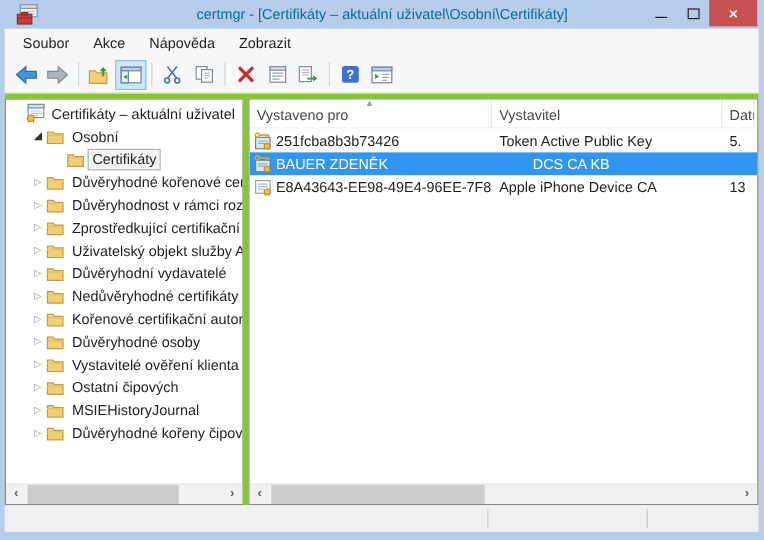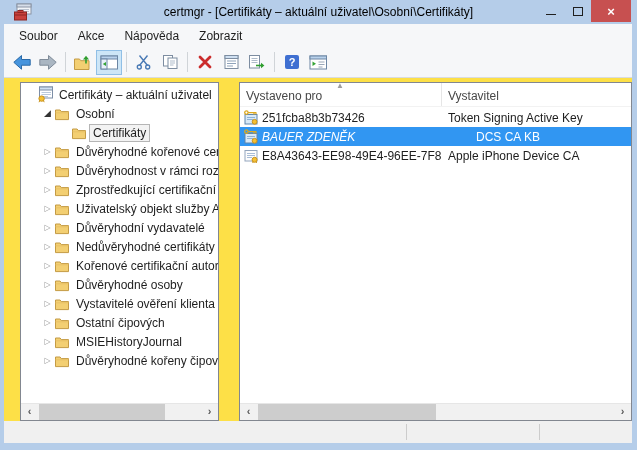--- a/index.html
+++ b/index.html
@@ -2,37 +2,37 @@
 <html><head>
 <meta charset="utf-8">
 <style>
   html,body{margin:0;padding:0;background:#666;}
   *{box-sizing:border-box;}
   .window{width:637px;height:450px;background:#b5cde9;position:relative;overflow:hidden;
     font-family:"Liberation Sans",sans-serif;font-size:12px;color:#1e1e1e;}
   
   .titlebar{height:24px;position:relative;display:flex;align-items:center;}
   .title-icon{position:absolute;left:13px;top:3px;width:20px;height:19px;}
-  .title-text{flex:1;text-align:center;font-size:12px;color:#000000;white-space:nowrap;overflow:hidden;}
+  .title-text{flex:1;text-align:center;font-size:12px;color:#0369a1;white-space:nowrap;overflow:hidden;}
   .win-controls{position:absolute;right:6px;top:0;display:flex;height:22px;}
   .wbtn{display:flex;align-items:center;justify-content:center;}
   .btn-min,.btn-max{width:27px;height:22px;}
   .bar-min{width:10px;height:1px;background:#1f1f1f;margin-top:6px;}
   .box-max{width:10px;height:9px;border:1px solid #1f1f1f;background:transparent;}
   .btn-close{width:40px;height:22px;background:#c75050;color:#fff;font-size:13px;font-weight:bold;}
   
   .client{position:absolute;left:4px;top:24px;width:628px;height:419px;background:#f0f0f0;display:flex;flex-direction:column;}
   .menubar{height:23px;background:#f6f7f9;display:flex;align-items:center;padding-left:5px;flex:none;}
   .menu-item{padding:3px 10px;white-space:nowrap;}
   .toolbar{height:31px;background:#f6f7f9;border-bottom:1px solid #d9dcdf;display:flex;align-items:center;padding-left:5px;flex:none;}
   .tbtn{width:26px;height:25px;display:flex;align-items:center;justify-content:center;border:1px solid transparent;flex:none;}
   .tbtn.pressed{background:#cde6f7;border-color:#90bfe6;}
   .tsep{width:1px;height:20px;background:#d0d4d8;margin:0 4px;flex:none;}
   
-  .content{flex:1;display:flex;gap:20px;padding-top:4px;background:#fde047;min-height:0;padding-left:16px;}
+  .content{flex:1;display:flex;gap:4px;padding-top:4px;background:#84cc16;min-height:0;}
   .panel{background:#fff;border:1px solid #828790;position:relative;overflow:hidden;}
   .tree-panel{width:199px;flex:none;}
   .list-panel{flex:1;}
   .tree-items{position:absolute;top:1px;left:0;right:0;bottom:17px;overflow:hidden;padding-top:1px;}
   .titem{height:19px;display:flex;align-items:center;white-space:nowrap;}
   .expander{width:13px;flex:none;text-align:center;font-size:8px;color:#989898;line-height:19px;}
   .expander.exp{color:#333;font-size:9px;}
   .ticon{width:18px;flex:none;display:flex;align-items:center;}
   .tlabel{padding:1px 3px;white-space:nowrap;border:1px solid transparent;}
   .titem.sel .tlabel{border-color:#b5b5b5;background:#f3f3f3;}
@@ -381,25 +381,25 @@
                     <rect x="2" y="4.5" width="12" height="9.5" fill="#d9e9f7" stroke="#5f86ad"></rect>
                     <line x1="4" y1="7.5" x2="12" y2="7.5" stroke="#8fb3d4"></line>
                     <line x1="4" y1="9.5" x2="10" y2="9.5" stroke="#8fb3d4"></line>
                     <circle cx="11.6" cy="11.8" r="2.4" fill="#f5c032" stroke="#c8921c"></circle>
                     <circle cx="3.4" cy="2.6" r="1.7" fill="none" stroke="#dca81f" stroke-width="1.3"></circle>
                     <path d="M5.1 2.6h8.2M11 2.6v2M13 2.6v1.6" stroke="#dca81f" stroke-width="1.3" fill="none"></path>
                   </svg>
                 </span>
                 <span>251fcba8b3b73426</span>
               </div>
-              <div class="lcell" style="width: 192px;">Token Signing Active Key</div>
+              <div class="lcell" style="width: 192px;">Token Active Public Key</div>
               <div class="lcell" style="width: 27px;">5.</div>
             </div>
             <div class="lrow sel">
-              <div class="lcell first" style="width: 202px; font-style: italic;">
+              <div class="lcell first" style="width: 202px;">
                 <span class="ricon">
                   <svg width="16" height="16" viewBox="0 0 16 16">
                     <rect x="2" y="4.5" width="12" height="9.5" fill="#d9e9f7" stroke="#5f86ad"></rect>
                     <line x1="4" y1="7.5" x2="12" y2="7.5" stroke="#8fb3d4"></line>
                     <line x1="4" y1="9.5" x2="10" y2="9.5" stroke="#8fb3d4"></line>
                     <circle cx="11.6" cy="11.8" r="2.4" fill="#f5c032" stroke="#c8921c"></circle>
                     <circle cx="3.4" cy="2.6" r="1.7" fill="none" stroke="#dca81f" stroke-width="1.3"></circle>
                     <path d="M5.1 2.6h8.2M11 2.6v2M13 2.6v1.6" stroke="#dca81f" stroke-width="1.3" fill="none"></path>
                   </svg>
                 </span>

